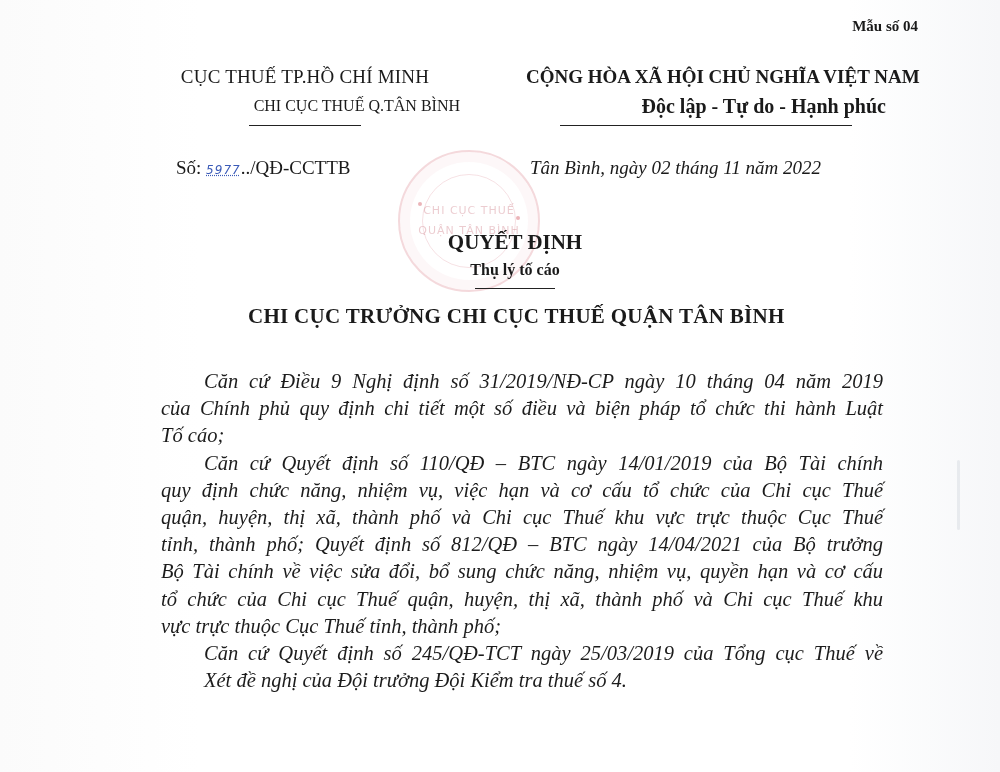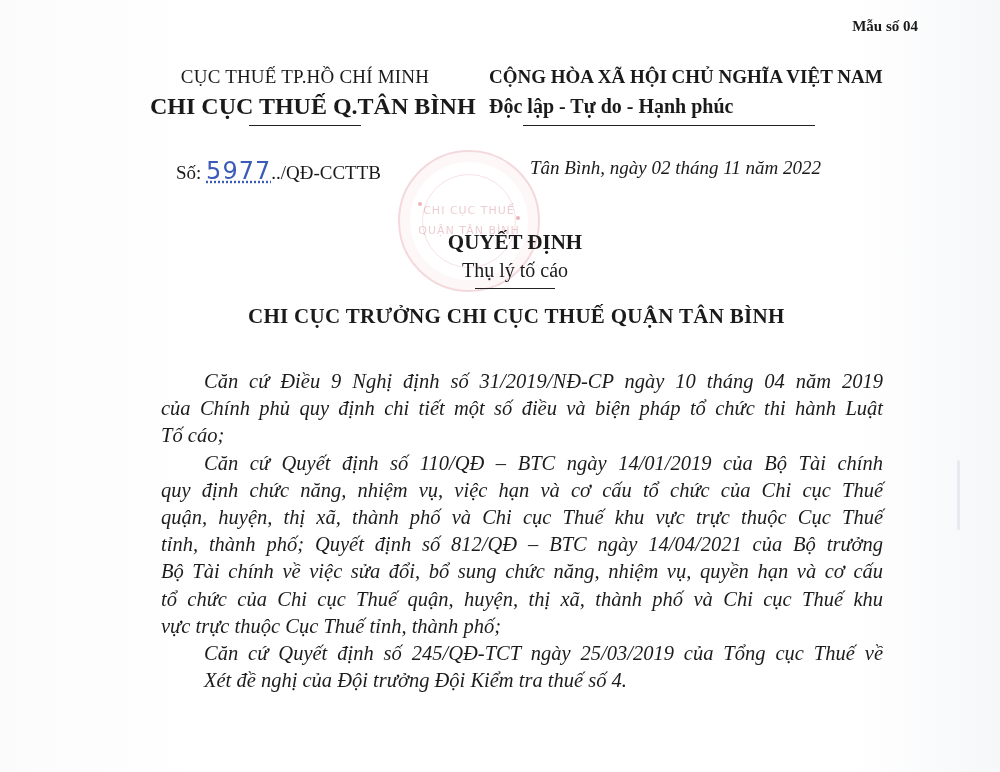--- a/index.html
+++ b/index.html
@@ -23,44 +23,45 @@
   .form-no {
     right: 82px; top: 18px;
     font-weight: bold; font-size: 15px;
   }
 
   .agency-block {
     left: 150px; top: 62px; width: 310px;
     text-align: center;
   }
   .agency-parent { font-size: 19px; letter-spacing: 0.2px; line-height: 30px; }
-  .agency-name { font-size: 24px; font-weight: bold; line-height: 28px; }
+  .agency-name { font-size: 16px; font-weight: normal; line-height: 28px; text-align: right; }
   .agency-rule {
     width: 112px; height: 1px; background: #222;
     margin: 5px auto 0 auto;
   }
 
   .nation-block {
-    left: 489px; top: 62px; width: 360px;
-    text-align: left;
+    left: 526px; top: 62px; width: 360px;
+    text-align: right;
   }
   .nation-name { font-size: 19px; font-weight: bold; line-height: 30px; }
   .nation-motto { font-size: 20px; font-weight: bold; line-height: 28px; }
   .nation-rule {
     width: 292px; height: 1px; background: #222;
     margin: 5px auto 0 auto;
   }
 
   .doc-number {
     left: 176px; top: 157px; font-size: 19px;
   }
   .doc-number .handwritten {
     color: #3b5bb8;
+    font-style: italic;
     font-family: "DejaVu Sans", sans-serif;
-    font-size: 24px;
+    font-size: 12px;
     letter-spacing: 1px;
     text-decoration: underline dotted #3b5bb8;
   }
   .doc-place-date {
     left: 530px; top: 157px; font-size: 19px; font-style: italic;
   }
 
   .stamp {
     position: absolute;
     left: 398px; top: 150px;
@@ -87,21 +88,21 @@
   .stamp-text.t2 { top: 72px; }
   .stamp-dot {
     position: absolute; width: 4px; height: 4px; border-radius: 50%;
     background: rgba(210, 90, 100, 0.45);
   }
 
   .decision-title-block {
     left: 380px; top: 228px; width: 270px; text-align: center;
   }
   .decision-title { font-size: 21px; font-weight: bold; line-height: 28px; }
-  .decision-subtitle { font-size: 20px; font-weight: normal; line-height: 28px; }
+  .decision-subtitle { font-size: 16px; font-weight: bold; line-height: 28px; }
   .decision-rule {
     width: 80px; height: 1px; background: #222; margin: 4px auto 0 auto;
   }
 
   .authority {
     left: 248px; top: 304px; width: 530px; text-align: center;
     font-size: 21px; font-weight: bold; letter-spacing: 0.3px;
   }
 
   .body-text {

